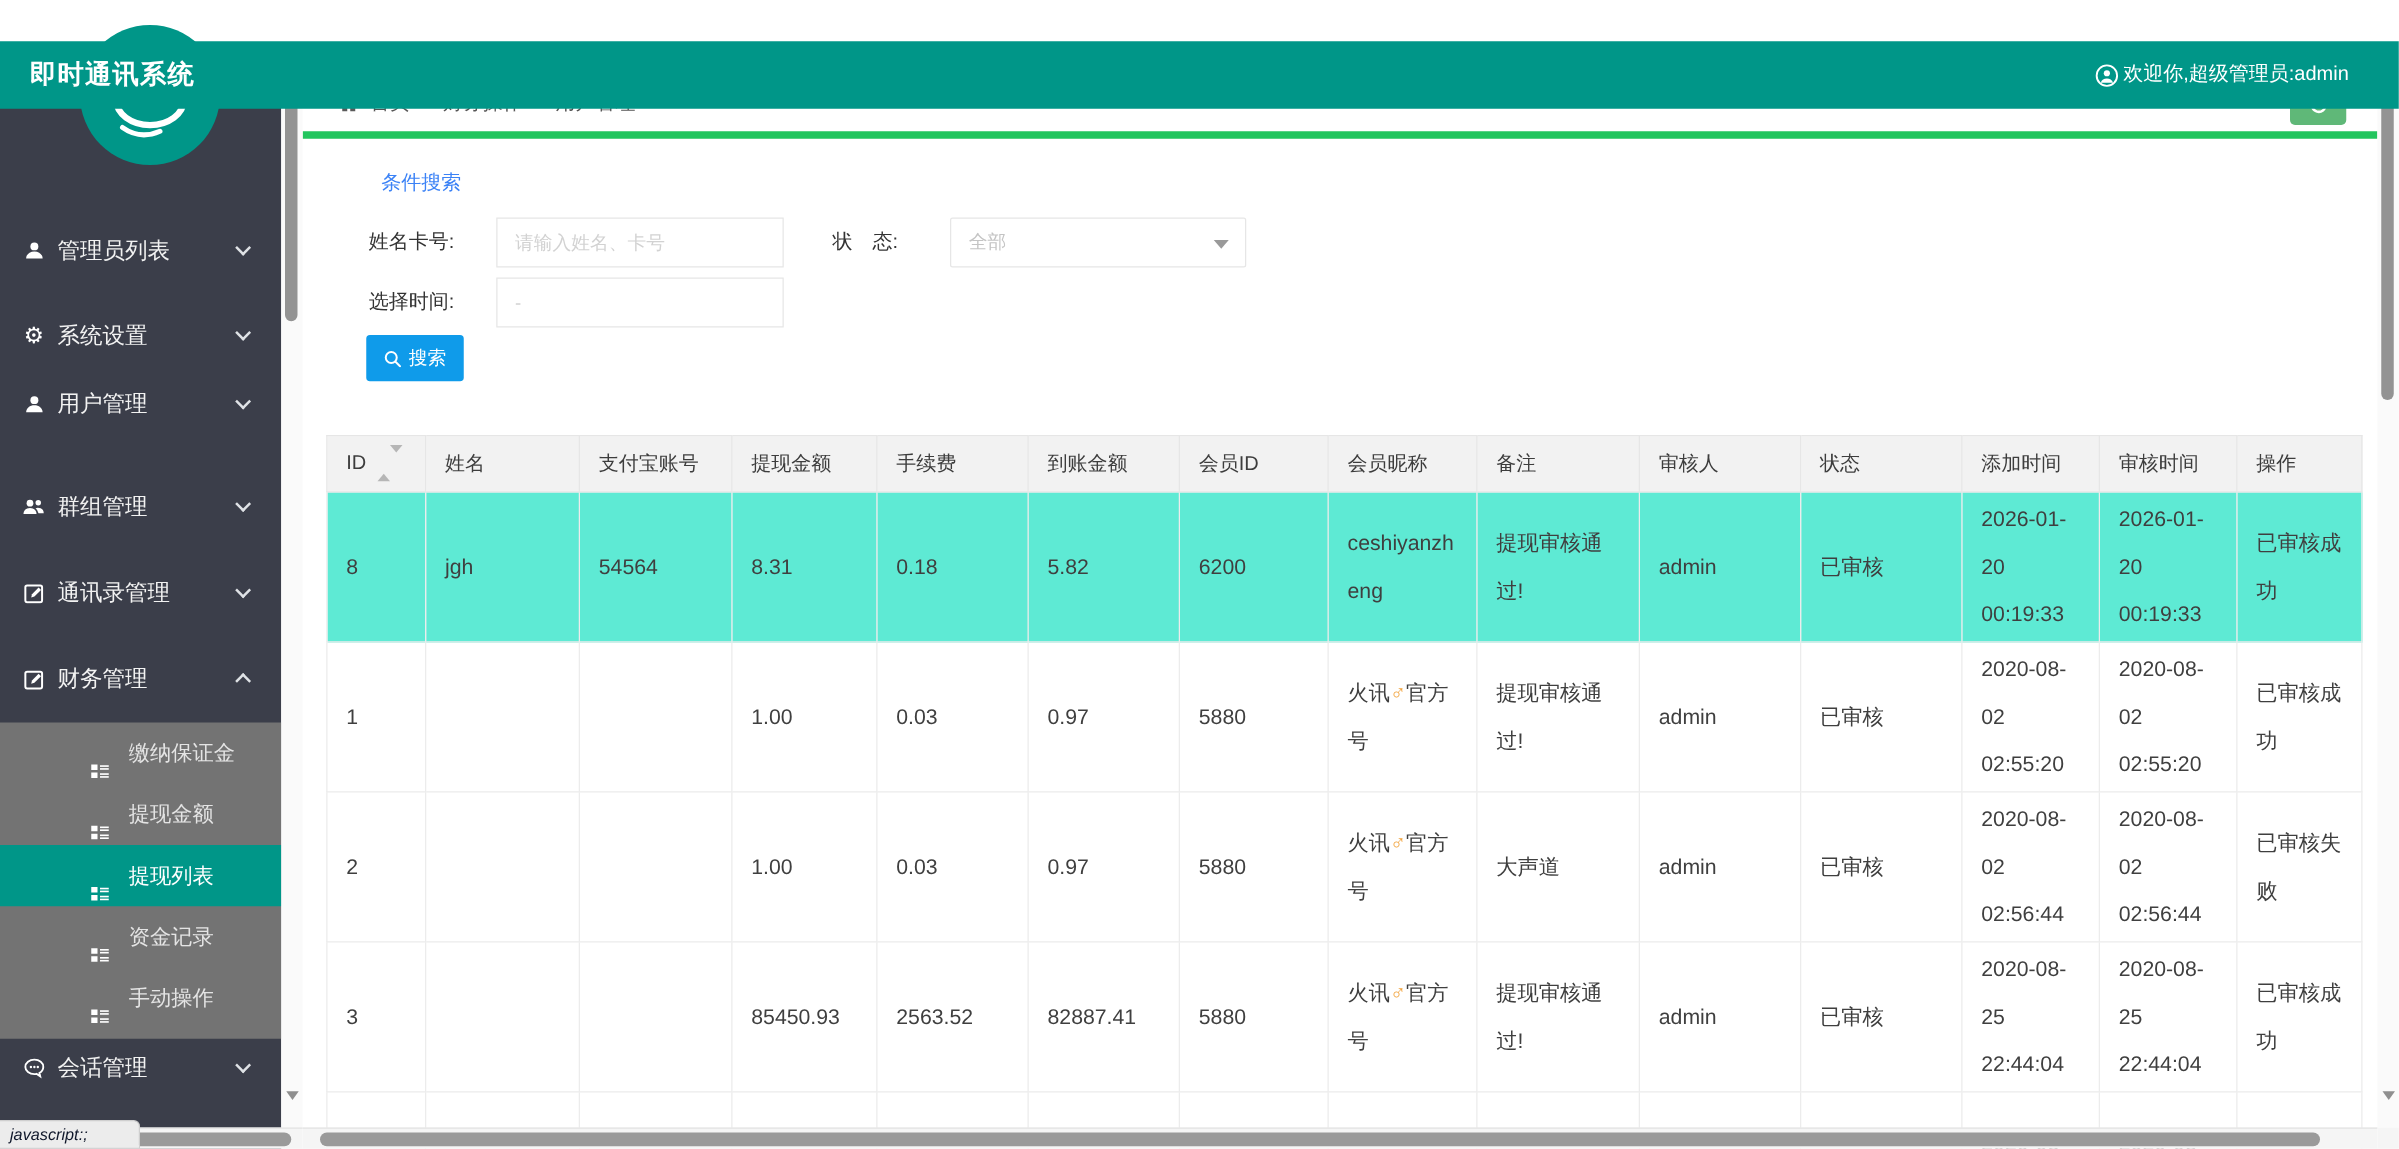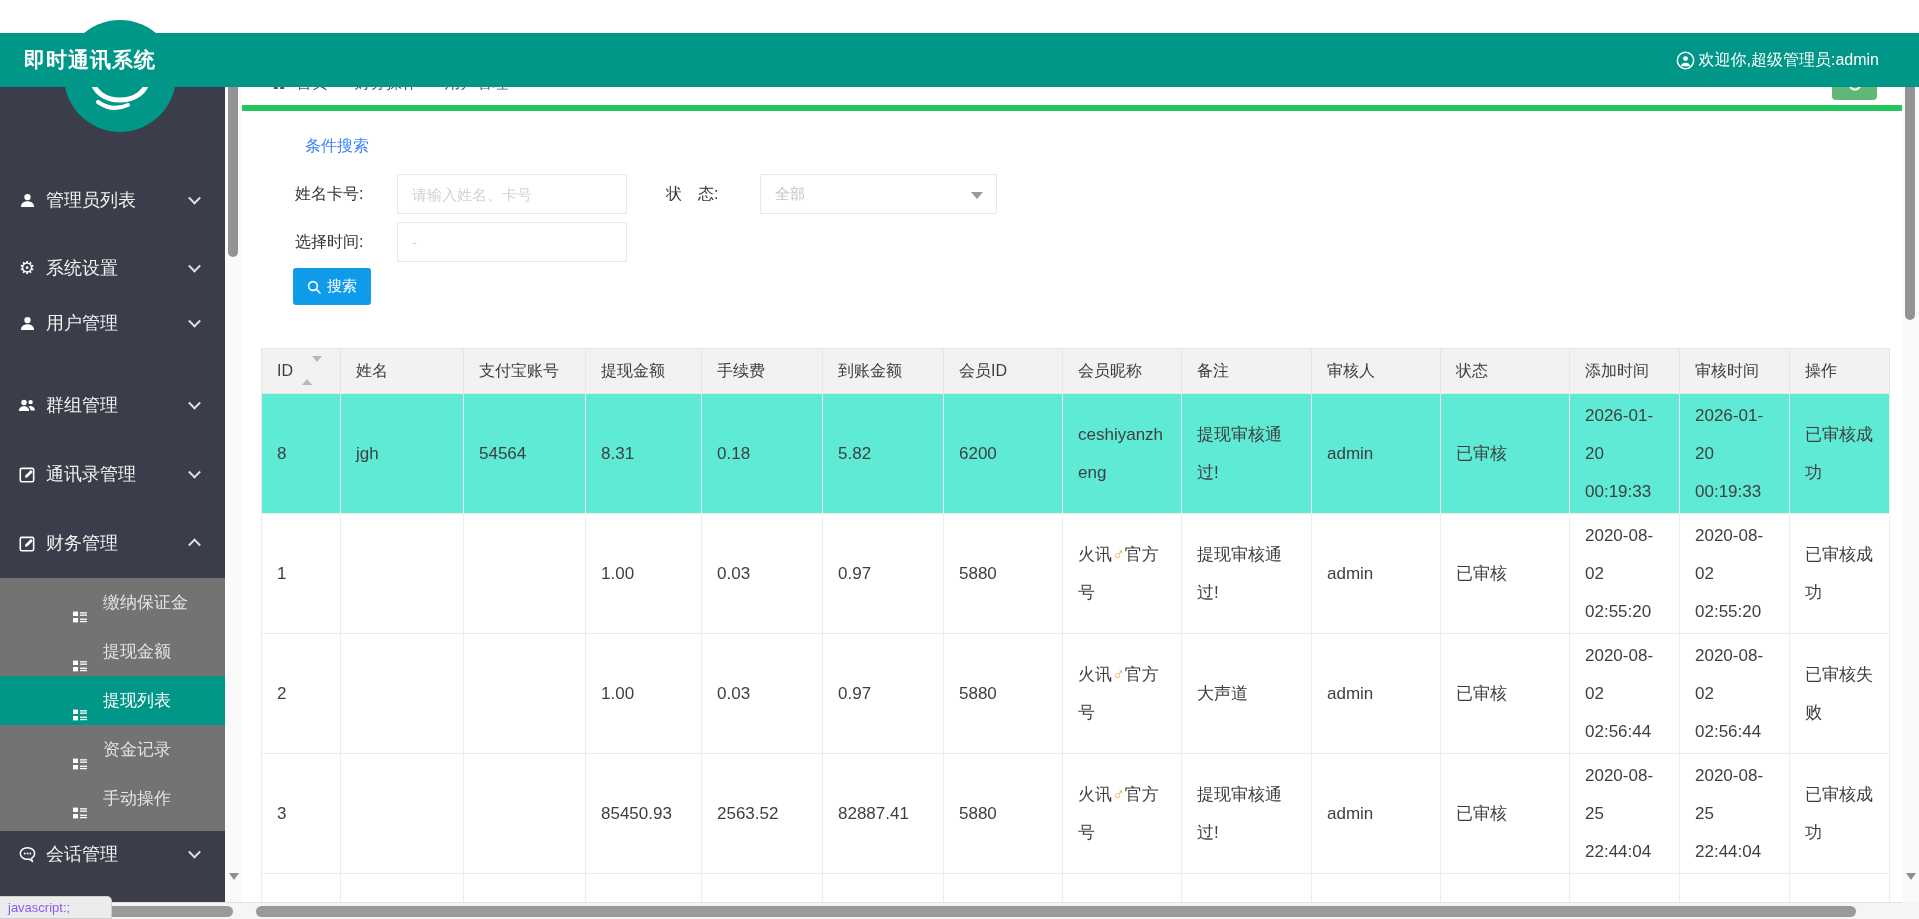--- a/index.html
+++ b/index.html
@@ -62,21 +62,21 @@
   .arr{position:absolute;left:4px;width:0;height:0;border-left:5px solid transparent;border-right:5px solid transparent;}
   .arr.up{border-bottom:7px solid #8f8f8f;top:6px;}
   .arr.dn{border-top:7px solid #8f8f8f;bottom:22px;}
   .hbar{position:absolute;top:902px;height:17px;background:#f5f5f5;border-top:1px solid #e2e2e2;z-index:10;}
   .hbar.leftbar{left:0;width:242px;}
   .hbar.rightbar{left:242px;width:1660px;}
   .hthumb{position:absolute;top:3px;height:11px;border-radius:6px;background:#9a9a9a;cursor:pointer;}
   .corner{position:absolute;left:1902px;top:902px;width:17px;height:17px;background:#f5f5f5;z-index:10;}
 
   
-  .tooltip{position:absolute;left:0;top:896px;height:23px;width:112px;background:#ececec;border:1px solid #cfcfcf;border-left:none;border-radius:0 5px 0 0;font-size:13px;color:#8b5cf6;line-height:21px;padding-left:8px;z-index:30;}
+  .tooltip{position:absolute;left:0;top:896px;height:23px;width:112px;background:#ececec;border:1px solid #cfcfcf;border-left:none;border-radius:0 5px 0 0;font-size:13px;color:#0f172a;line-height:21px;padding-left:8px;z-index:30;font-style:italic;}
 </style>
 </head>
 <body>
 
 <div class="topbar">
   <div class="title">即时通讯系统</div>
   <div class="welcome">
     <span style="display:inline-flex;">
       <svg width="19" height="19" viewBox="0 0 20 20">
           <circle cx="10" cy="10" r="8.6" fill="none" stroke="#fff" stroke-width="1.6"></circle>

